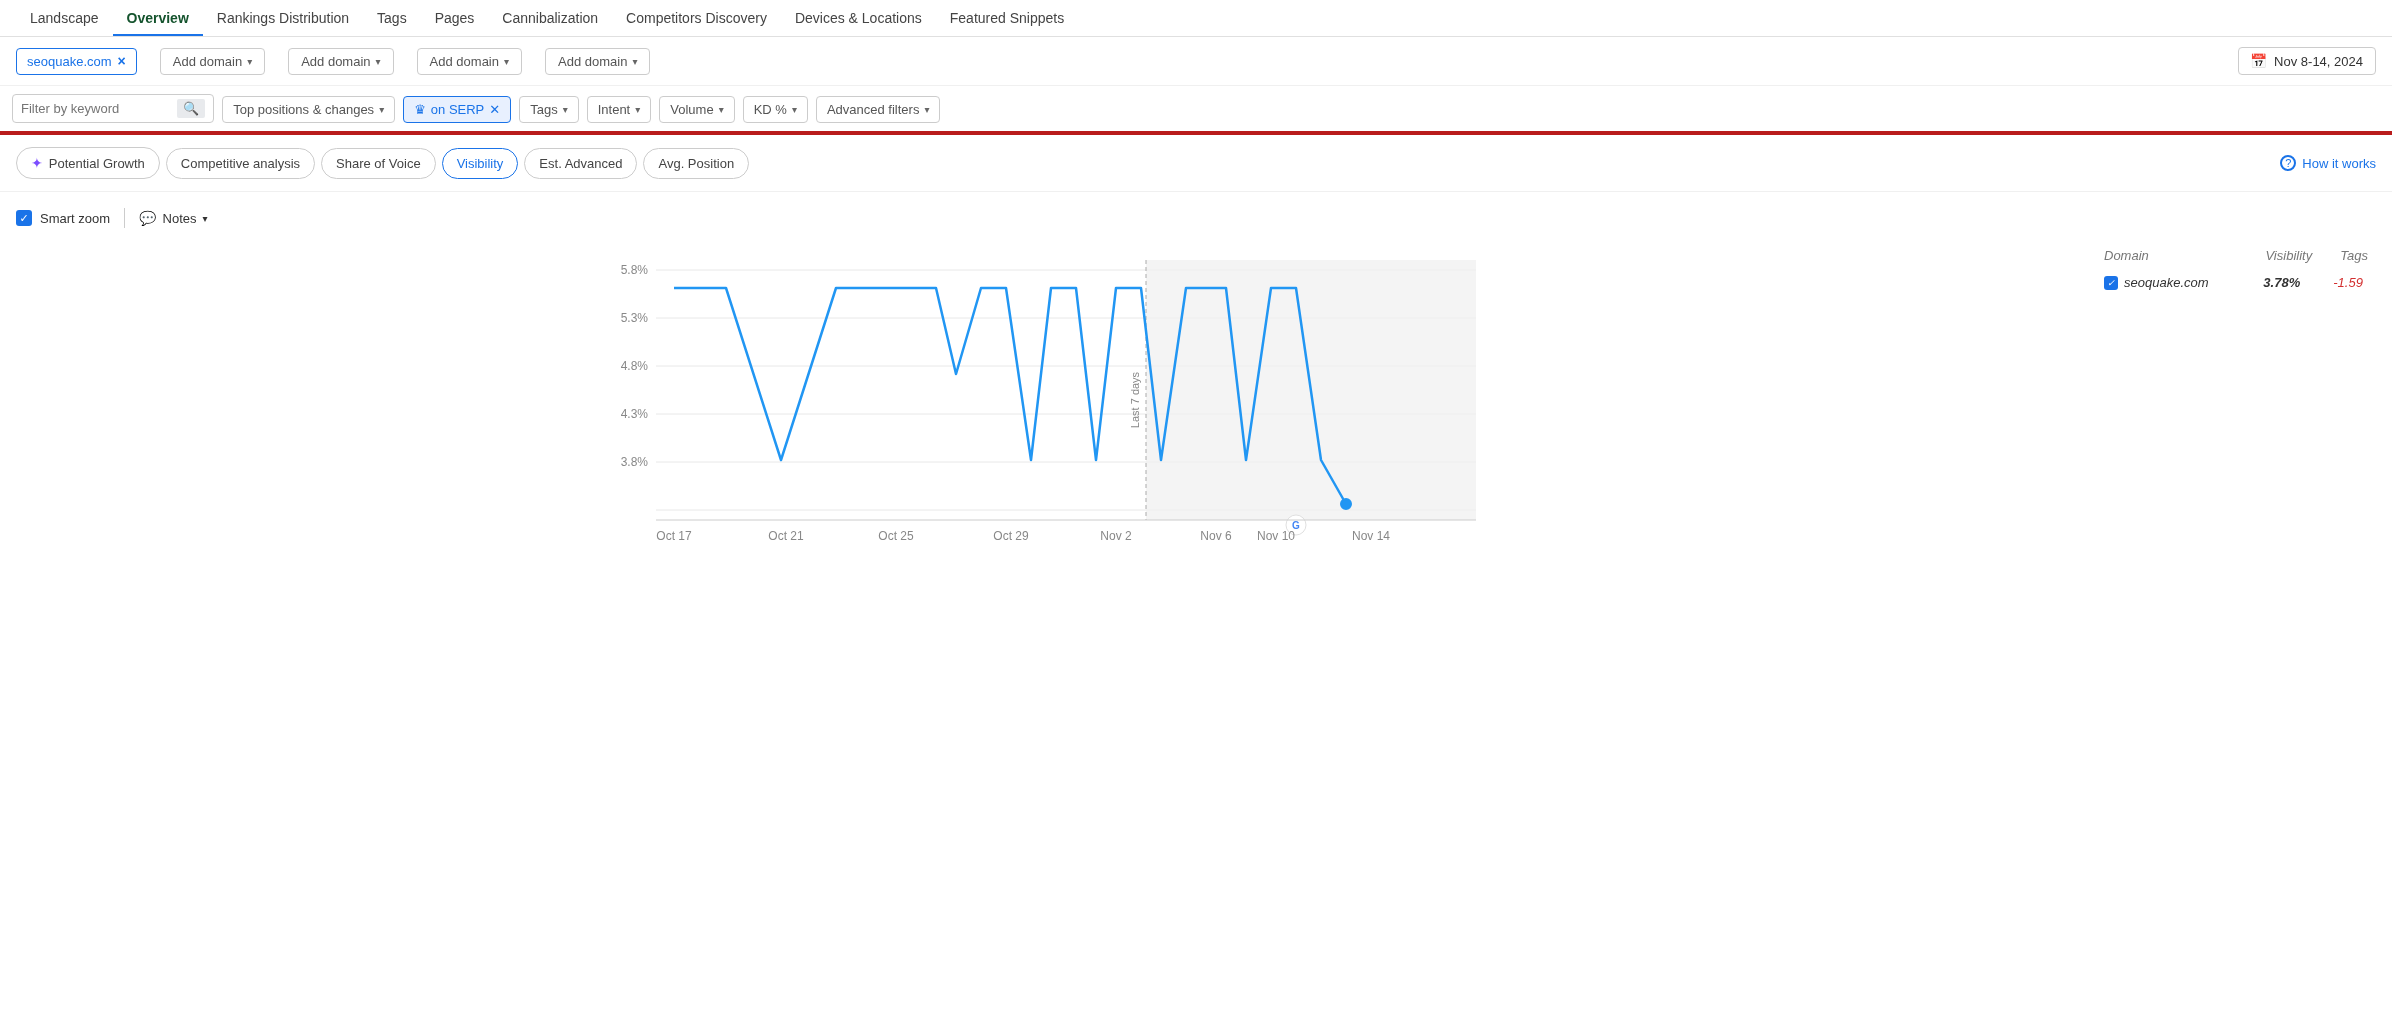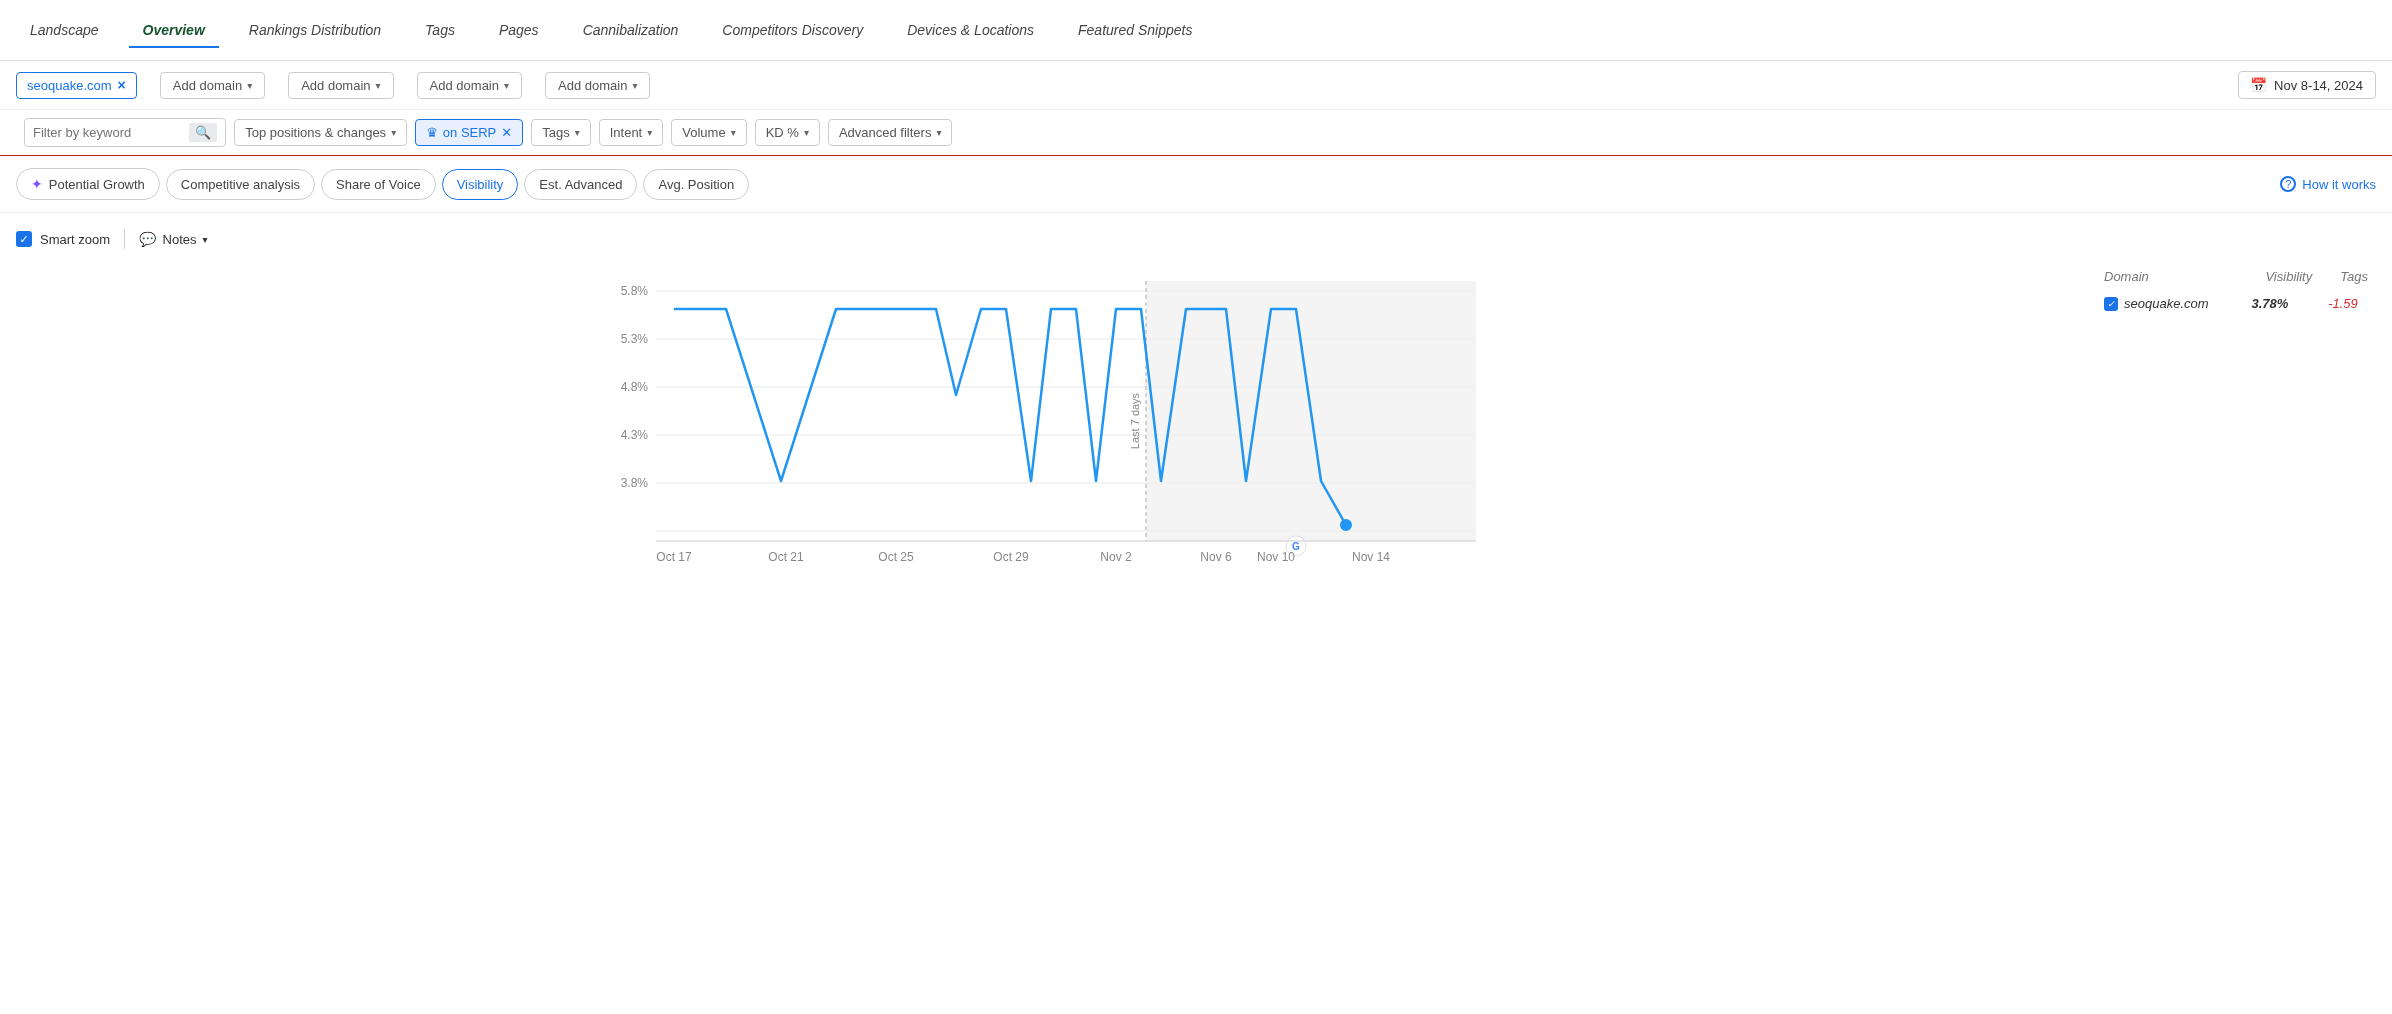--- a/index.html
+++ b/index.html
@@ -1,33 +1,33 @@
 <!DOCTYPE html>
 <html><head>
   <meta charset="utf-8">
   <style>
     * { box-sizing: border-box; margin: 0; padding: 0; }
     body { font-family: -apple-system, BlinkMacSystemFont, 'Segoe UI', Arial, sans-serif; background: #fff; color: #333; font-size: 14px; }
 
     
-    .top-nav { display: flex; align-items: center; border-bottom: 1px solid #e0e0e0; padding: 12px 16px; gap: 16px; font-style: italic; }
+    .top-nav { display: flex; align-items: center; border-bottom: 1px solid #e0e0e0; padding: 0 16px; gap: 0; }
     .nav-item { padding: 10px 14px; cursor: pointer; font-size: 14px; color: #444; white-space: nowrap; position: relative; }
     .nav-item.active { color: #14532d; font-weight: 600; }
     .nav-item.active::after { content: ''; position: absolute; bottom: 0; left: 0; right: 0; height: 2px; background: #1a73e8; }
 
     
     .domain-row { display: flex; align-items: center; padding: 10px 16px; gap: 8px; border-bottom: 1px solid #f0f0f0; }
     .domain-tag { display: flex; align-items: center; gap: 6px; border: 1.5px solid #1a73e8; border-radius: 4px; padding: 5px 10px; font-size: 13px; color: #1a73e8; font-weight: 500; }
     .domain-tag .close-x { cursor: pointer; font-size: 14px; color: #1a73e8; font-weight: bold; line-height: 1; }
     .add-domain-btn { display: flex; align-items: center; gap: 5px; border: 1px solid #ccc; border-radius: 4px; padding: 5px 12px; font-size: 13px; color: #555; cursor: pointer; background: #fff; margin-left: 15px; }
     .chevron-down { font-size: 10px; color: #666; }
     .date-picker { margin-left: auto; display: flex; align-items: center; gap: 6px; border: 1px solid #ccc; border-radius: 4px; padding: 5px 12px; font-size: 13px; color: #333; cursor: pointer; }
 
     
-    .filter-row { display: flex; align-items: center; padding: 8px 24px; gap: 8px; border-bottom: 1px solid #b91c1c; }
+    .filter-row { display: flex; align-items: flex-end; padding: 8px 12px; gap: 8px; border-bottom: 4px solid #b91c1c; }
     .filter-input-wrap { display: flex; align-items: center; border: 1px solid #ccc; border-radius: 4px; padding: 4px 8px; gap: 6px; }
     .filter-input { border: none; outline: none; font-size: 13px; color: #555; width: 150px; }
     .search-icon-btn { background: #e8eaed; border: none; border-radius: 2px; padding: 2px 6px; cursor: pointer; color: #555; font-size: 13px; }
     .filter-btn { display: flex; align-items: center; gap: 5px; border: 1px solid #ccc; border-radius: 4px; padding: 5px 10px; font-size: 13px; color: #555; cursor: pointer; background: #fff; white-space: nowrap; }
     .filter-btn.active-filter { border-color: #1a73e8; color: #1a73e8; background: #e8f0fe; }
     .filter-btn .close-x { font-size: 13px; color: #1a73e8; cursor: pointer; }
     .crown-icon { font-size: 13px; }
 
     
     .analysis-row { display: flex; align-items: center; padding: 12px 16px; gap: 6px; border-bottom: 1px solid #f0f0f0; }
@@ -50,21 +50,21 @@
 
     
     .chart-svg-wrap { position: relative; width: 100%; }
 
     
     .chart-right { width: 280px; flex-shrink: 0; padding-top: 36px; }
     .domain-table { width: 100%; border-collapse: collapse; font-size: 13px; font-style: italic; }
     .domain-table th { color: #777; font-weight: 400; text-align: left; padding: 4px 8px 8px; }
     .domain-table th:not(:first-child) { text-align: right; }
     .domain-table td { padding: 4px 8px; }
-    .domain-table td:not(:first-child) { text-align: left; }
+    .domain-table td:not(:first-child) { text-align: center; }
     .domain-cell { display: flex; align-items: center; gap: 6px; }
     .domain-check { width: 14px; height: 14px; background: #1a73e8; border-radius: 3px; display: inline-flex; align-items: center; justify-content: center; color: white; font-size: 9px; }
     .visibility-val { font-weight: 700; }
     .diff-negative { color: #d32f2f; }
   </style>
 </head>
 <body>
 
 <nav>
   <div class="top-nav" id="top-nav">

